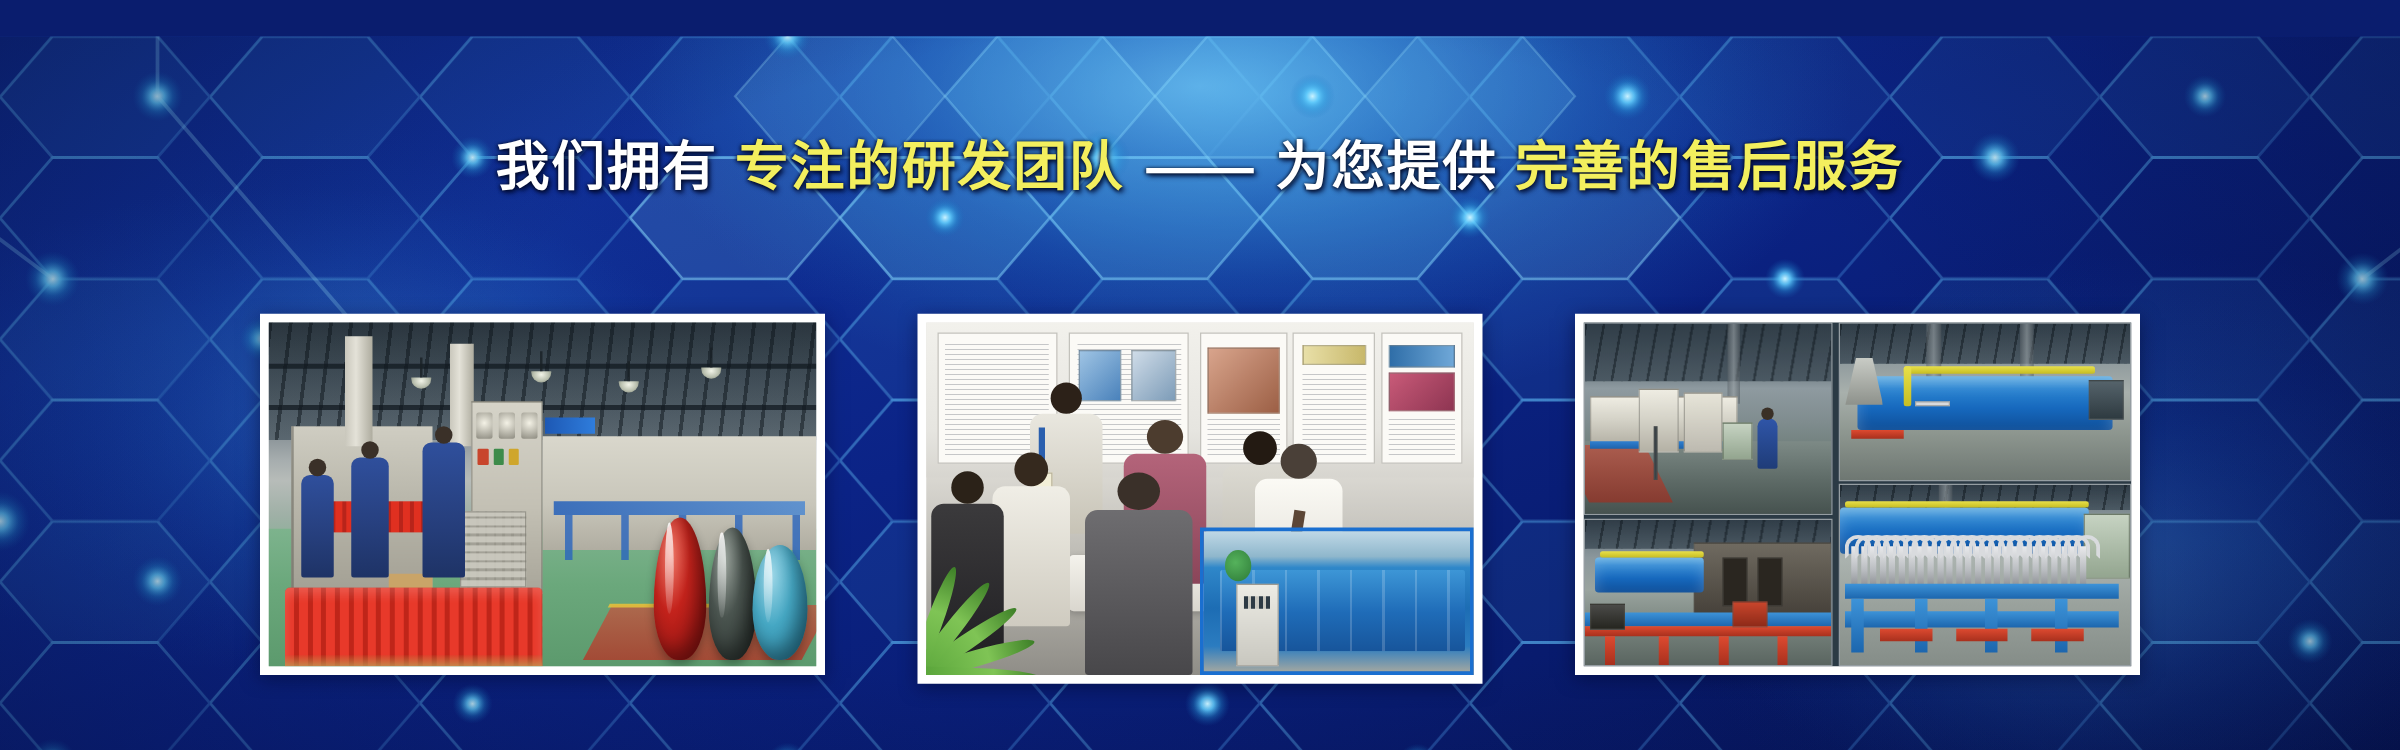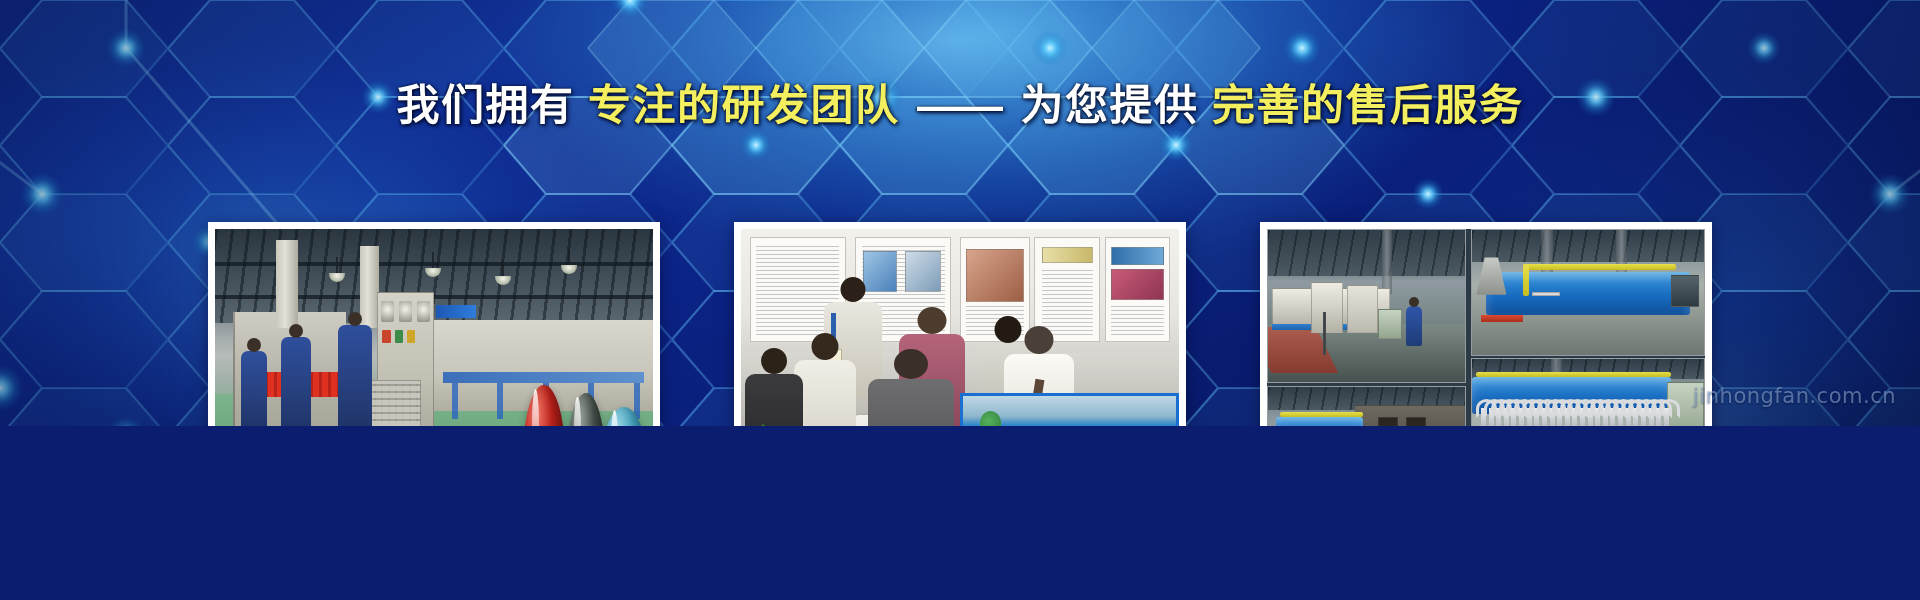--- a/index.html
+++ b/index.html
@@ -7,27 +7,28 @@
 
   html, body {
     width:1920px; height:600px;
     overflow:hidden;
     background:#0a1d6e;
     font-family:"Liberation Sans", sans-serif;
   }
 
   .banner {
     position:relative;
-    width:1920px; height:426px;
+    width:1920px; height:572px;
     overflow:hidden;
     background:
       radial-gradient(ellipse 620px 330px at 52% 8%,  rgba(70,175,240,0.62) 0%, rgba(40,120,210,0.30) 45%, rgba(20,60,160,0.0) 78%),
       radial-gradient(ellipse 480px 260px at 12% 55%, rgba(30,90,200,0.40) 0%, rgba(14,45,140,0.0) 75%),
       radial-gradient(ellipse 520px 300px at 90% 70%, rgba(28,80,190,0.36) 0%, rgba(12,40,130,0.0) 76%),
       linear-gradient(160deg, #0e2a8a 0%, #102f96 22%, #0b2386 48%, #081b6e 74%, #061457 100%);
+    margin-top: 29px;
   }
 
   
   .hex-layer {
     position:absolute; inset:0;
     pointer-events:none;
   }
   .hex-layer svg { display:block; width:1920px; height:600px; }
 
   .vignette {
@@ -777,15 +778,14 @@
           <div class="p3-conv-rail" style="left:50%; top:63%; width:10px; height:30%;"></div>
           <div class="p3-conv-rail" style="left:74%; top:63%; width:10px; height:30%;"></div>
           <div class="p3-conv-red" style="left:14%; top:80%; width:18%; height:7%;"></div>
           <div class="p3-conv-red" style="left:40%; top:80%; width:18%; height:7%;"></div>
           <div class="p3-conv-red" style="left:66%; top:80%; width:18%; height:7%;"></div>
         </div>
       </div>
     </div>
   </div>
 
-  <div class="watermark">jinhongfan.com.cn</div>
 
 </div>
 
 </body></html>

